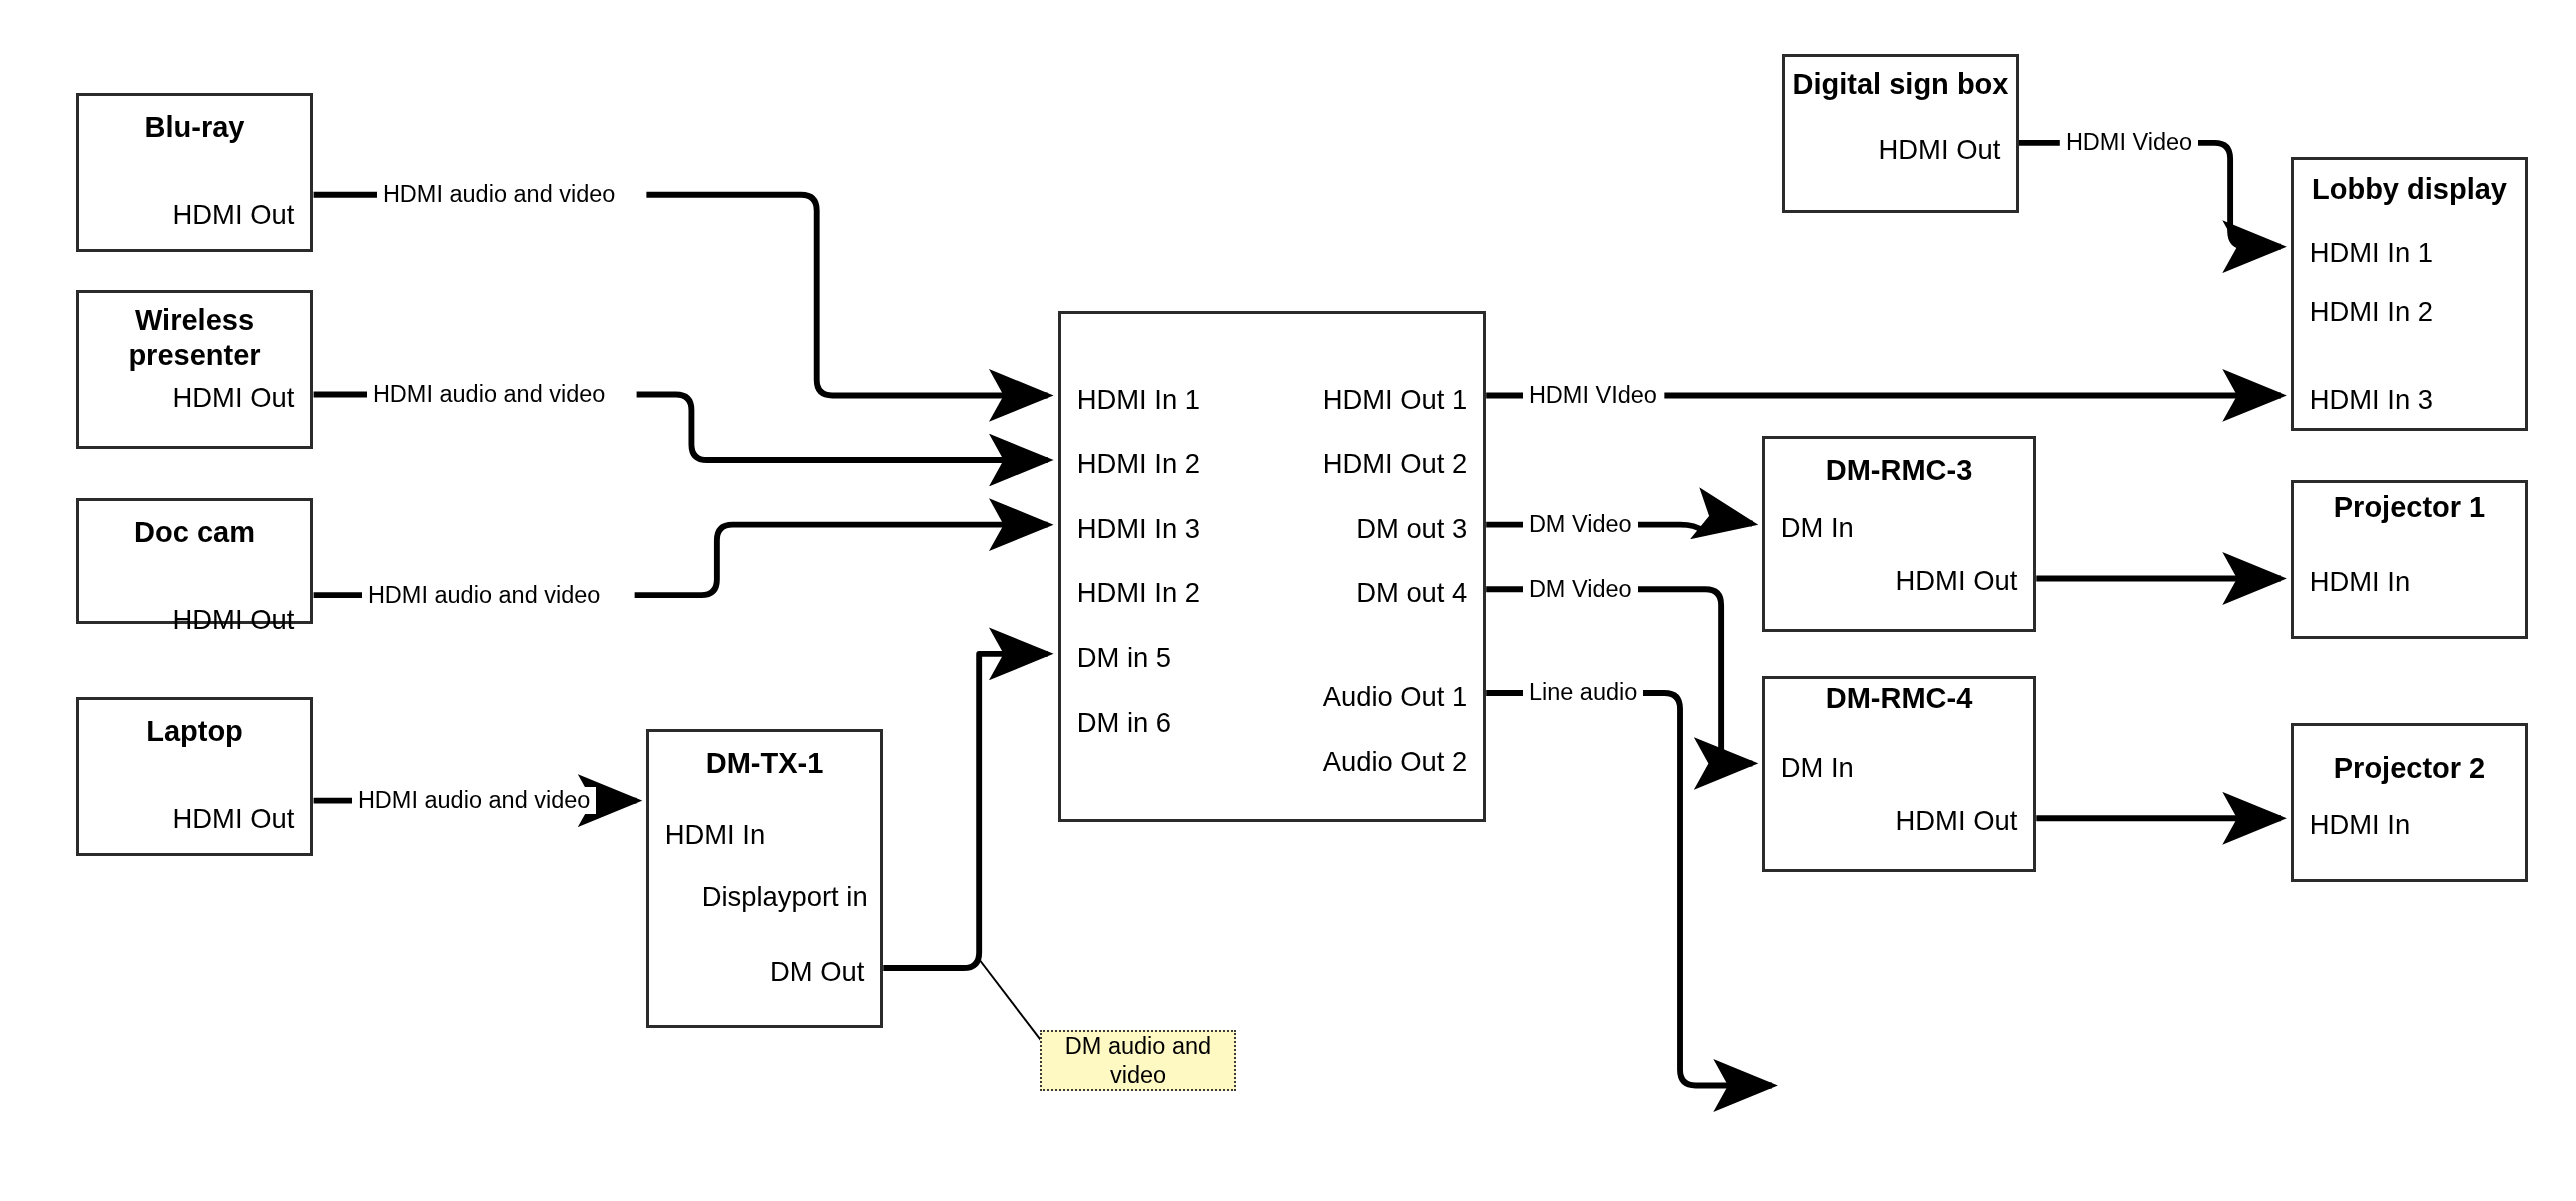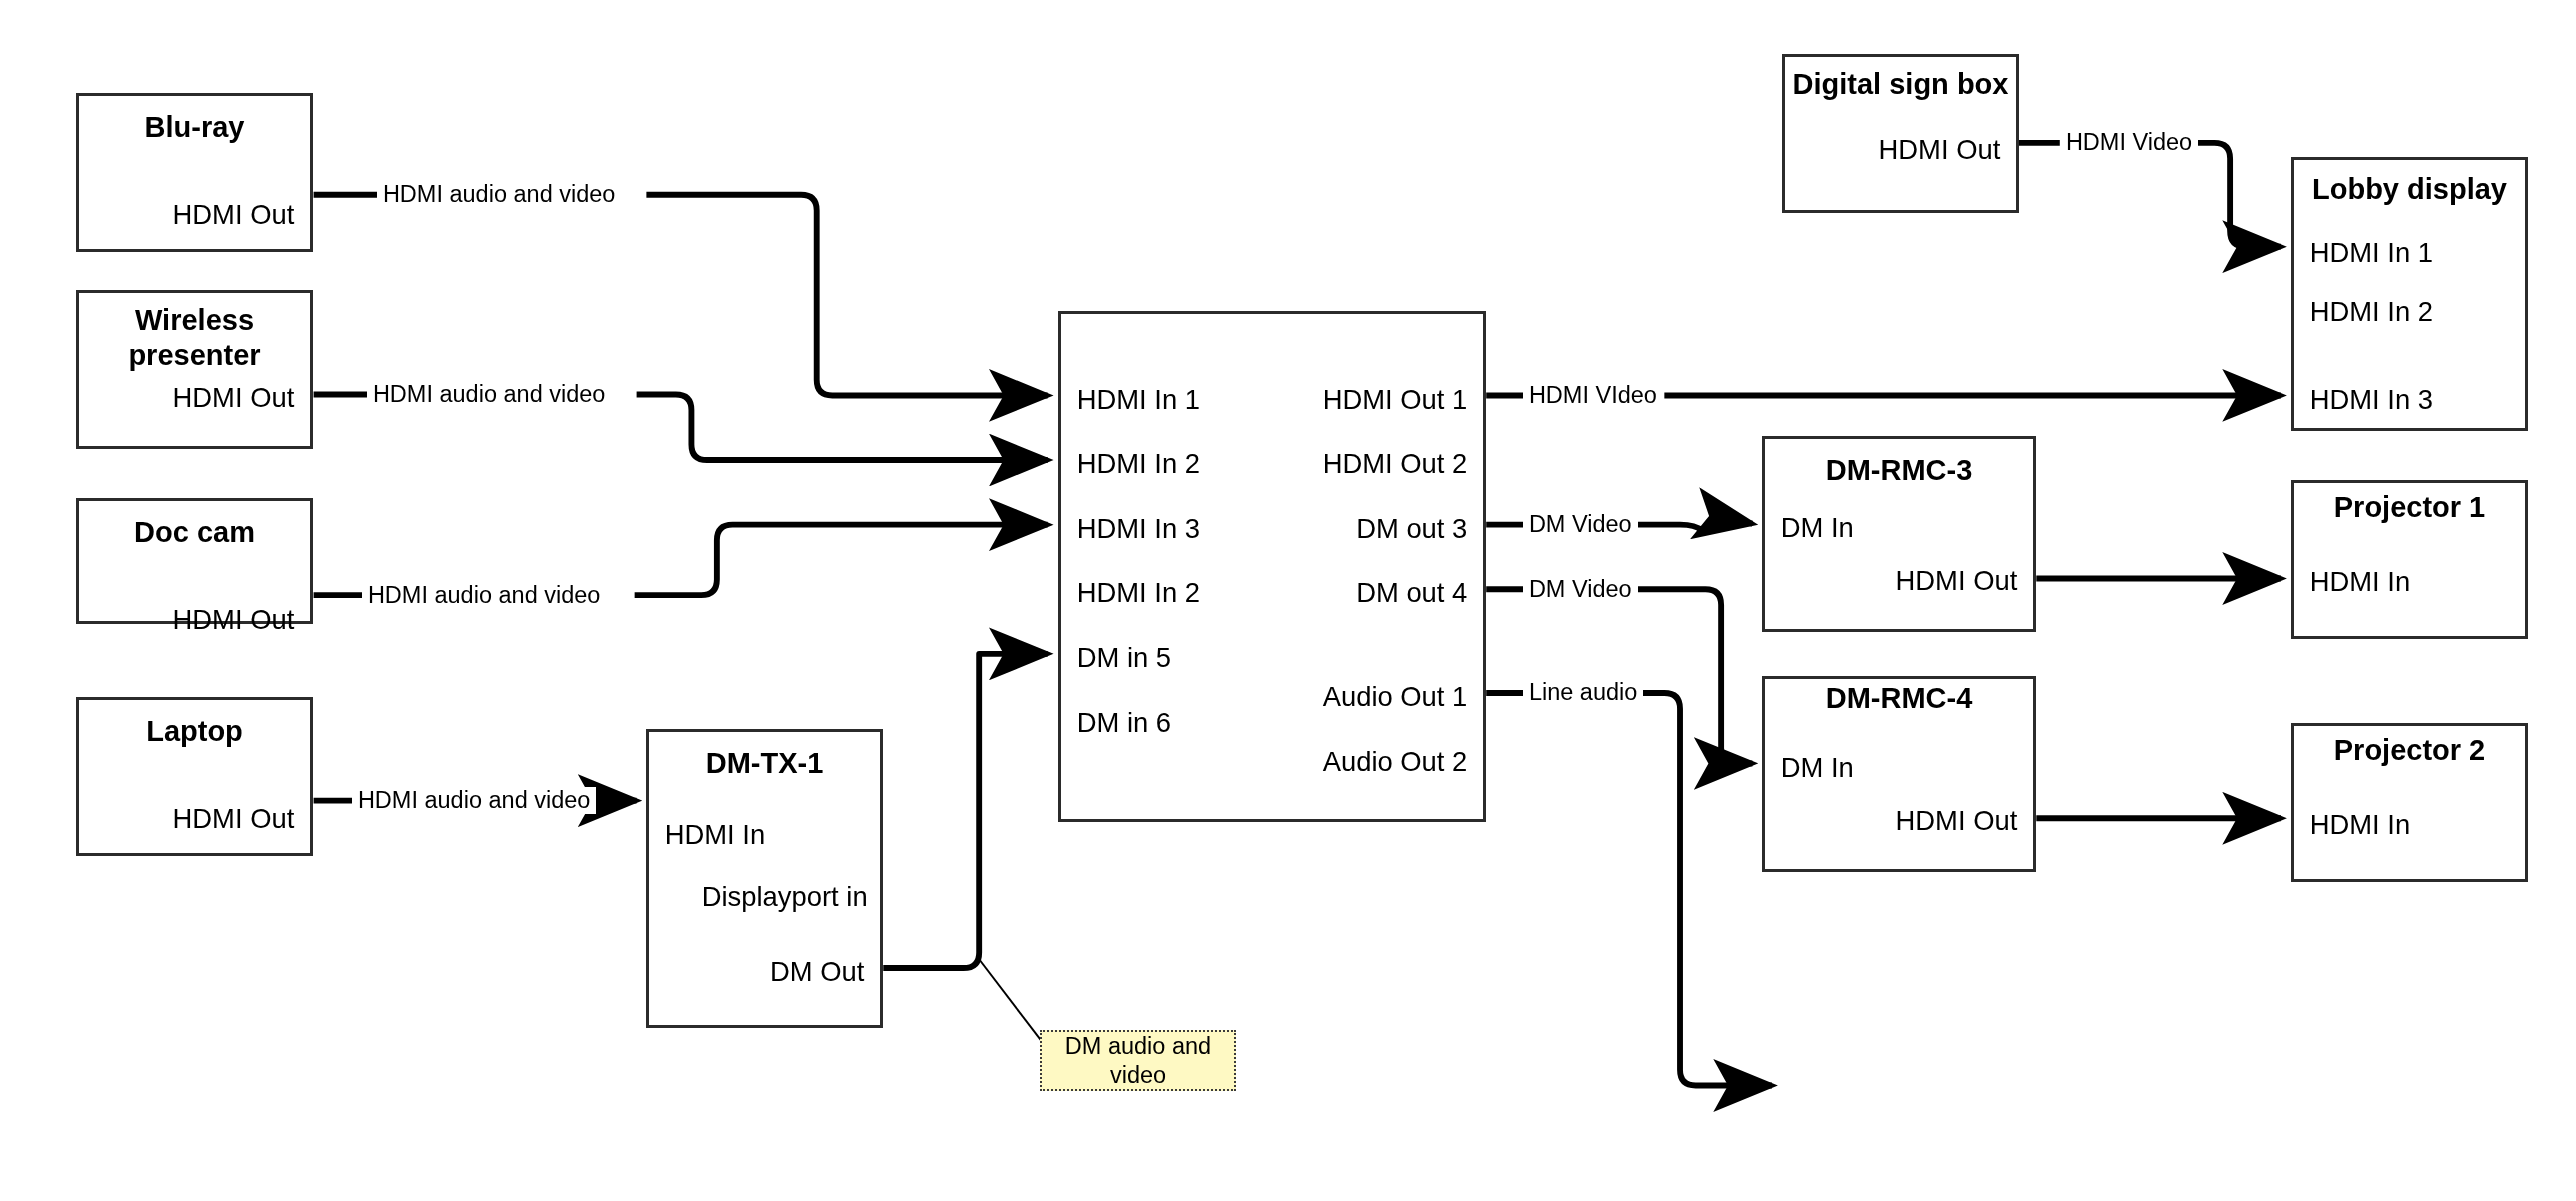--- a/index.html
+++ b/index.html
@@ -124,21 +124,21 @@
     <div class="port left" style="top:72px;">DM In</div>
     <div class="port right" style="top:125px;">HDMI Out</div>
   </div>
 
   <div class="box" style="left:2291px;top:480px;width:237px;height:159px;">
     <div class="title" style="margin-top:7px;">Projector 1</div>
     <div class="port left" style="top:82px;">HDMI In</div>
   </div>
 
   <div class="box" style="left:2291px;top:723px;width:237px;height:159px;">
-    <div class="title" style="margin-top:7px;">Projector 2</div>
+    <div class="title" style="margin-top:25px;">Projector 2</div>
     <div class="port left" style="top:82px;">HDMI In</div>
   </div>
 
 
   <div class="callout" style="left:1040px;top:1030px;width:196px;height:61px;">DM audio and video</div>
 
   <div class="elabel" style="left:377px;top:181px;">HDMI audio and video</div>
   <div class="elabel" style="left:367px;top:381px;">HDMI audio and video</div>
   <div class="elabel" style="left:362px;top:582px;">HDMI audio and video</div>
   <div class="elabel" style="left:352px;top:787px;">HDMI audio and video</div>

